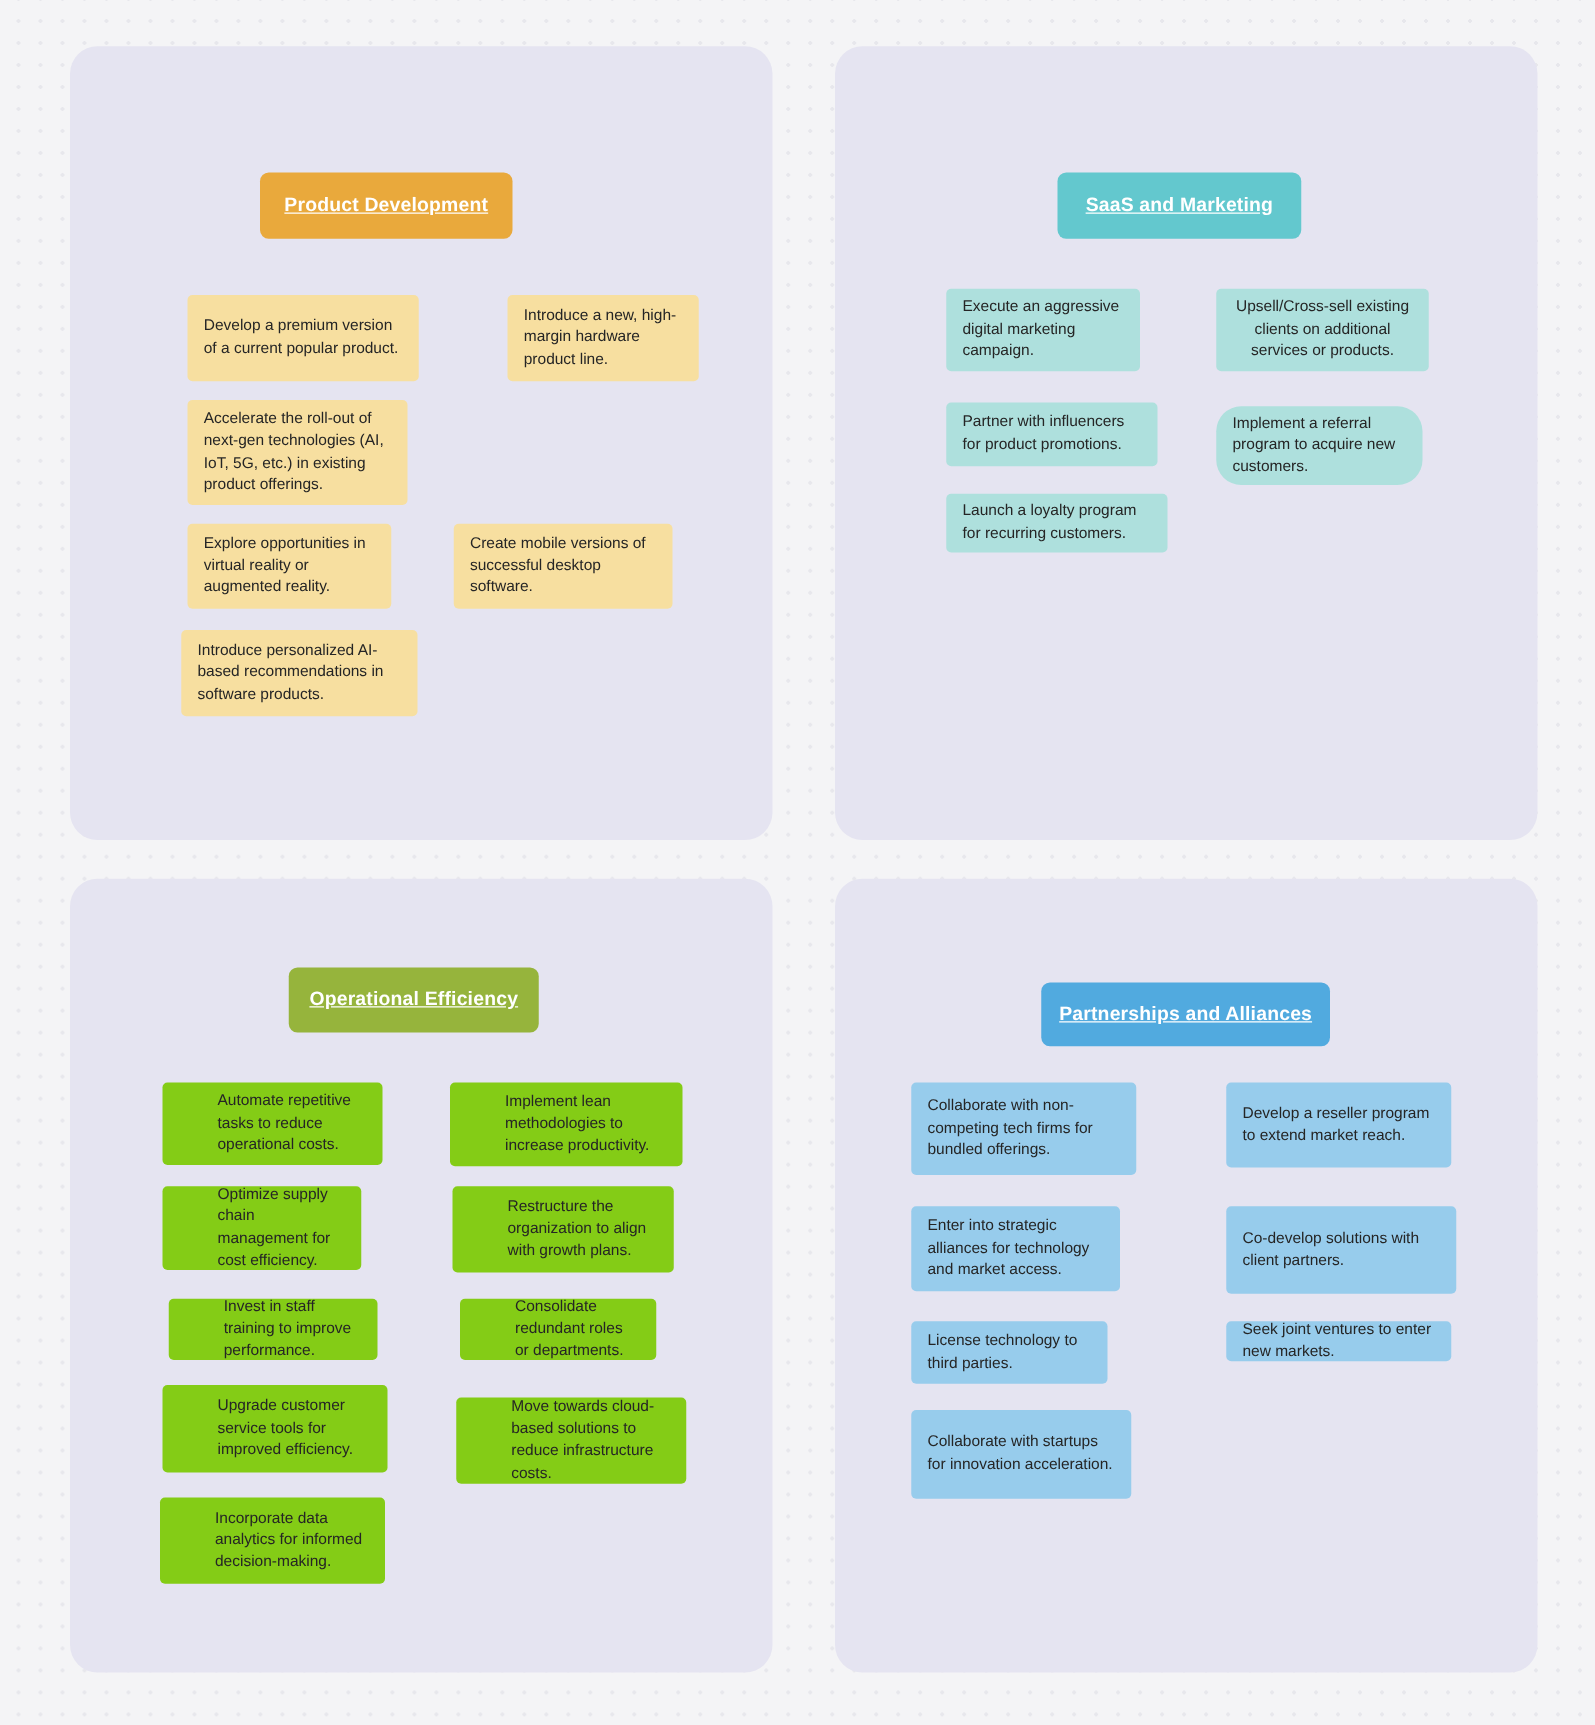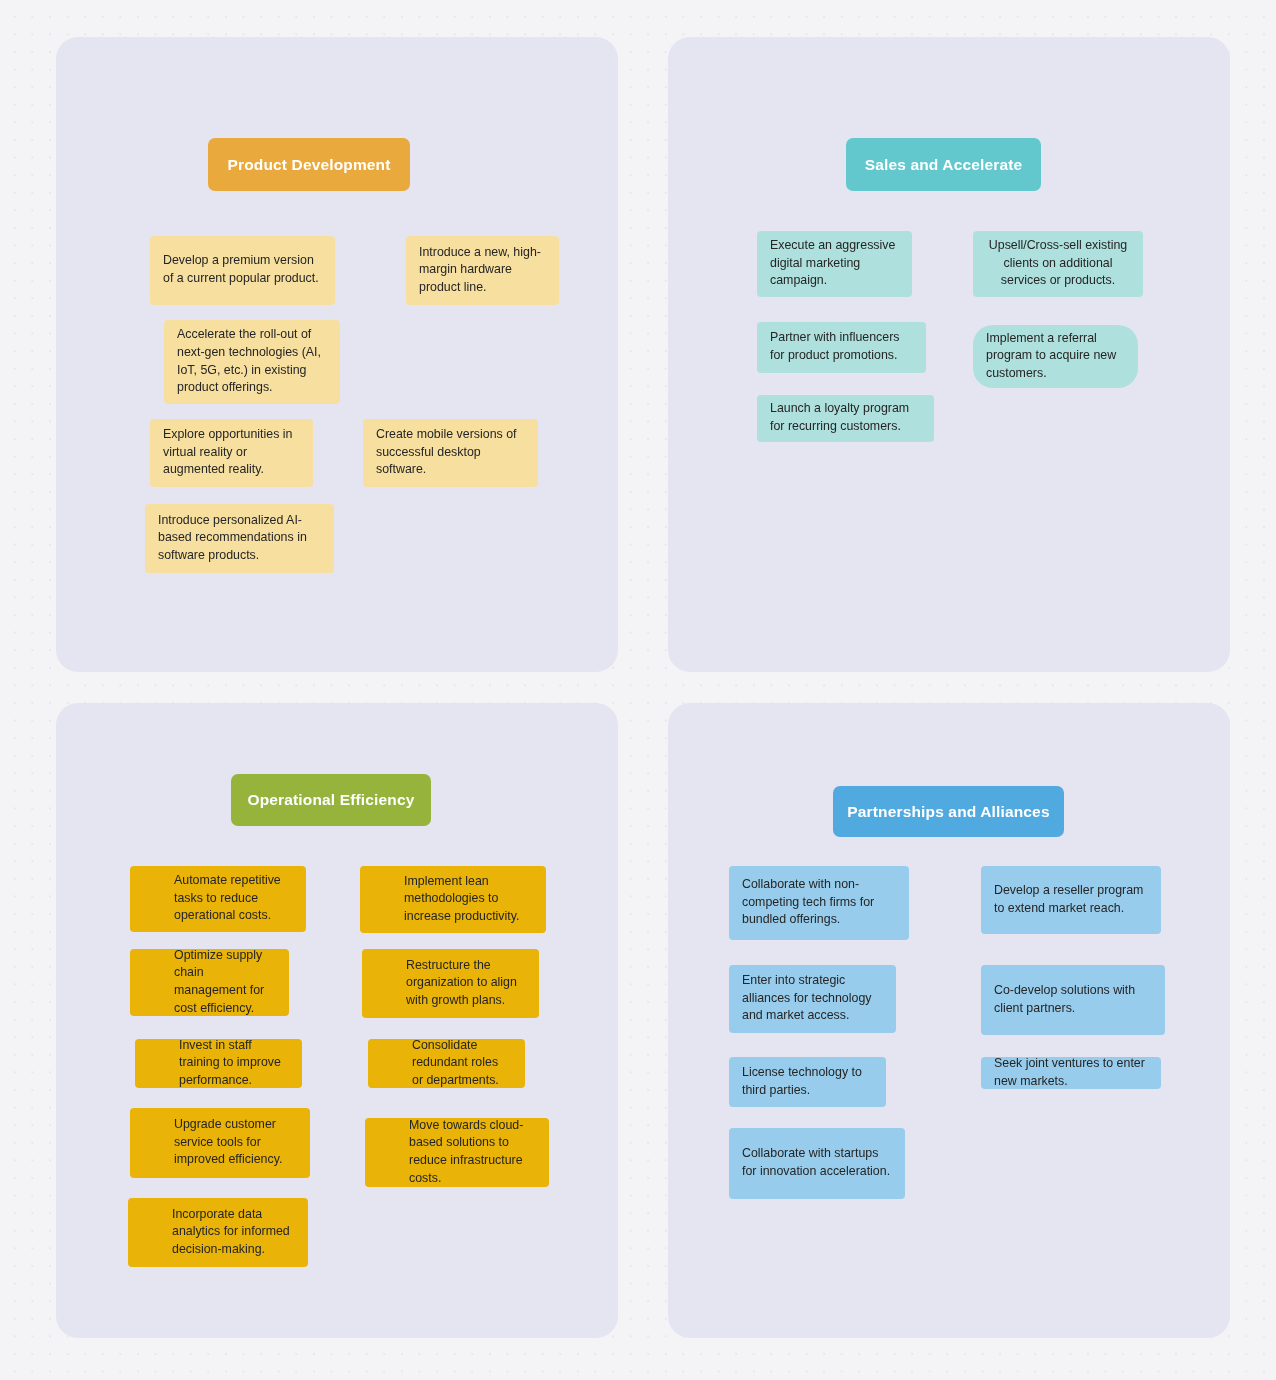--- a/index.html
+++ b/index.html
@@ -43,20 +43,21 @@
     color: #ffffff;
     font-weight: bold;
     font-size: 15.5px;
     letter-spacing: 0.15px;
     display: flex;
     align-items: center;
     justify-content: center;
     text-align: center;
     padding: 0 20px;
     white-space: nowrap;
+    text-decoration: underline;
   }
 
   .pill-product      { left: 208px; top: 138px; width: 202px; height: 53px; background: #e9a93c; }
   .pill-sales        { left: 846px; top: 138px; width: 195px; height: 53px; background: #63c8ce; }
   .pill-operational  { left: 231px; top: 774px; width: 200px; height: 52px; background: #96b43c; }
   .pill-partnerships { left: 833px; top: 786px; width: 231px; height: 51px; background: #51aadf; }
 
   
   .note {
     position: absolute;
@@ -65,26 +66,26 @@
     line-height: 1.42;
     color: #252525;
     padding: 11px 13px 12px 13px;
     display: flex;
     align-items: center;
   }
   .note span { display: block; }
 
   .note-yellow { background: #f7dfa0; }
   .note-teal   { background: #aee0dd; }
-  .note-green  { background: #eab308; padding-left: 44px; }
+  .note-green  { background: #84cc16; padding-left: 44px; }
   .note-blue   { background: #97ccec; }
 
   
   .pd-l1 { left: 150px; top: 236px; width: 185px; height: 69px; }
-  .pd-l2 { left: 164px; top: 320px; width: 176px; height: 84px; }
+  .pd-l2 { left: 150px; top: 320px; width: 176px; height: 84px; }
   .pd-l3 { left: 150px; top: 419px; width: 163px; height: 68px; }
   .pd-l4 { left: 145px; top: 504px; width: 189px; height: 69px; }
   
   .pd-r1 { left: 368px; top: 236px; width: 153px; height: 69px; margin-left: 38px; }
   .pd-r2 { left: 364px; top: 326px; width: 151px; height: 68px; }
   .pd-r3 { left: 363px; top: 419px; width: 175px; height: 68px; }
 
   
   .sm-l1 { left: 757px; top: 231px; width: 155px; height: 66px; }
   .sm-l2 { left: 757px; top: 322px; width: 169px; height: 51px; }
@@ -139,21 +140,21 @@
 
   <div class="note note-yellow pd-r1">
     <span>Introduce a new, high-margin hardware product line.</span>
   </div>
   <div class="note note-yellow pd-r3">
     <span>Create mobile versions of successful desktop software.</span>
   </div>
 
   <div class="quadrant q-sales"></div>
 
-  <div class="pill pill-sales">Sales and Accelerate</div>
+  <div class="pill pill-sales">SaaS and Marketing</div>
 
   <div class="note note-teal sm-l1">
     <span>Execute an aggressive digital marketing campaign.</span>
   </div>
   <div class="note note-teal sm-l2">
     <span>Partner with influencers for product promotions.</span>
   </div>
   <div class="note note-teal sm-l3">
     <span>Launch a loyalty program for recurring customers.</span>
   </div>

